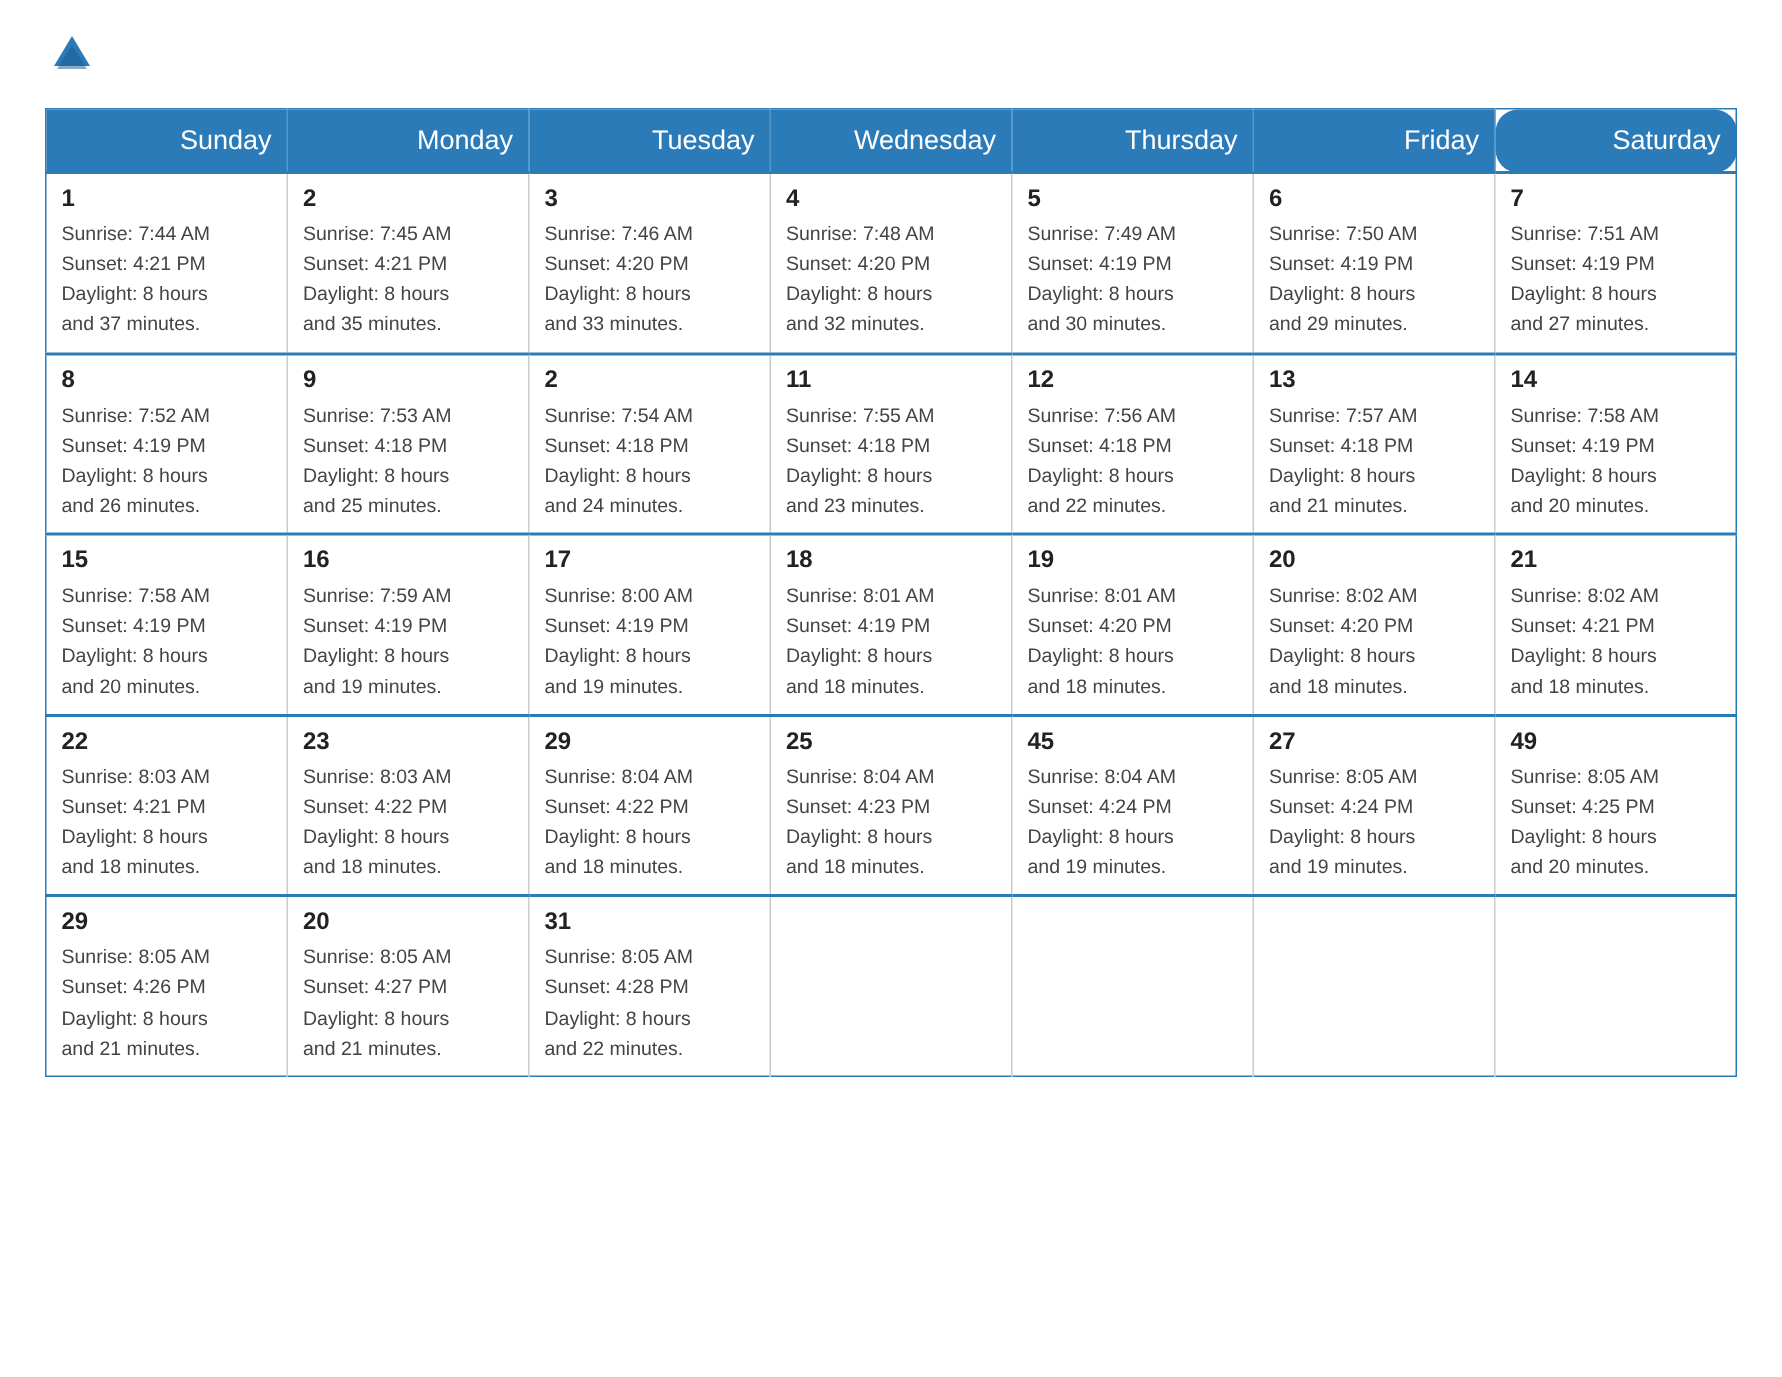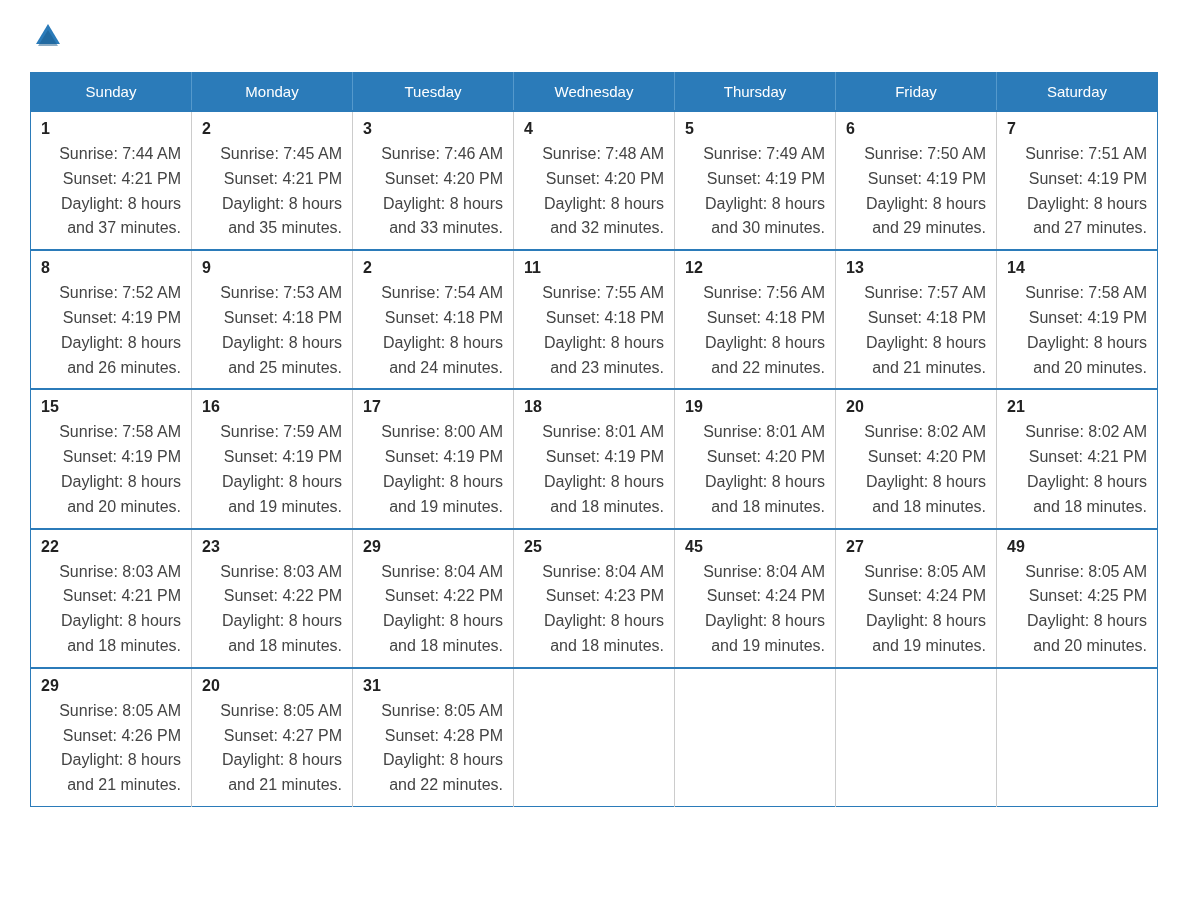--- a/index.html
+++ b/index.html
@@ -59,28 +59,29 @@
       margin-top: 4px;
     }
     .calendar {
       width: 100%;
       border-collapse: collapse;
       border: 1px solid #2b7bb9;
     }
     .calendar thead tr th {
       background-color: #2b7bb9;
       color: #fff;
-      font-size: 15px;
+      font-size: 18px;
       font-weight: normal;
       padding: 10px 10px;
-      text-align: center;
+      text-align: right;
       border-right: 1px solid #5599cc;
     }
     .calendar thead tr th:last-child {
       border-right: none;
+      border-radius: 15px;
     }
     .calendar tbody tr td {
       vertical-align: top;
       border-top: 2px solid #2b7bb9;
       border-right: 1px solid #ccc;
       padding: 8px 10px;
       font-size: 13.5px;
       color: #333;
       width: 14.28%;
       min-height: 110px;
@@ -89,24 +90,23 @@
       border-right: none;
     }
     .day-number {
       font-size: 16px;
       font-weight: bold;
       color: #222;
       margin-bottom: 4px;
       display: block;
     }
     .day-info {
-      font-size: 16px;
+      font-size: 13px;
       color: #444;
       line-height: 1.55;
-      text-align: right;
     }
     .empty-cell {
       background: #fff;
     }
   </style>
 </head>
 <body>
 
 <div class="header">
   <div class="logo">

